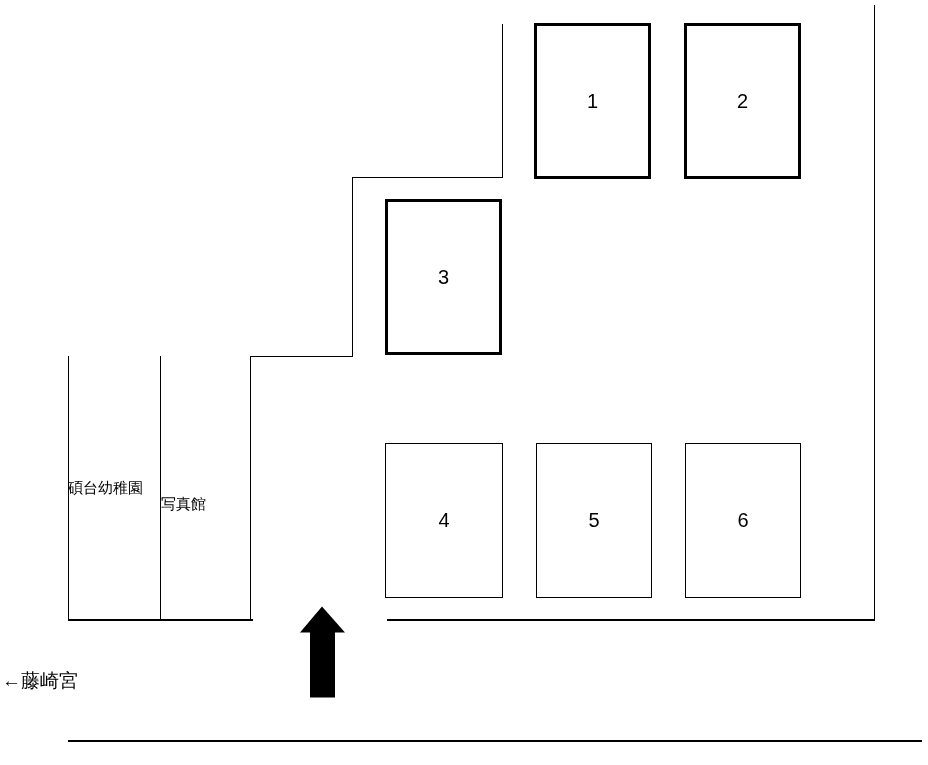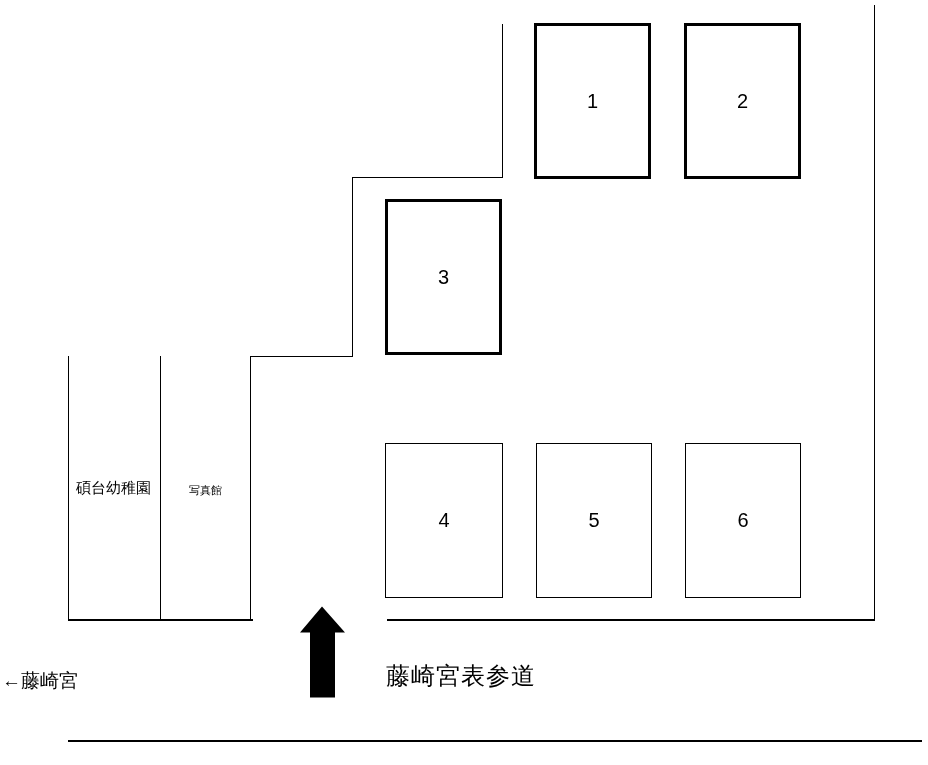--- a/index.html
+++ b/index.html
@@ -31,25 +31,25 @@
   }
   .space-box.thick { border: 3px solid #000000; }
   .space-box.thin  { border: 1px solid #000000; }
   .map-label {
     position: absolute;
     color: #000000;
     white-space: nowrap;
   }
   .label-kindergarten {
     left: 68px; top: 479px; width: 91px; height: 18px;
-    font-size: 15px; line-height: 18px; text-align: center;
+    font-size: 15px; line-height: 18px; text-align: left;
   }
   .label-photo-studio {
-    left: 161px; top: 481px; width: 89px; height: 18px;
-    font-size: 11px; line-height: 18px; text-align: center;
+    left: 161px; top: 495px; width: 89px; height: 18px;
+    font-size: 15px; line-height: 18px; 
   }
   .label-to-shrine {
     left: 2px; top: 671px; font-size: 19px; line-height: 20px;
   }
   .label-street-name {
     left: 386px; top: 660px; font-size: 24px; line-height: 32px;
     letter-spacing: 1px;
   }
   .up-arrow {
     position: absolute;
@@ -94,19 +94,18 @@
   </div>
   <div class="space-box thin" style="left:685px; top:443px; width:116px; height:155px;">
     <span>6</span>
   </div>
 
   <div class="map-label label-kindergarten">碩台幼稚園</div>
   <div class="map-label label-photo-studio">写真館</div>
 
   <div class="map-label label-to-shrine">←藤崎宮</div>
 
-  <div class="map-label label-street-name">藤崎宮表参道</div>
 
   <svg class="up-arrow" viewBox="0 0 45 91" aria-hidden="true">
     <polygon points="22,0 45,26 35,26 35,91 10,91 10,26 0,26" fill="#000000"></polygon>
   </svg>
 
 </div>
 
 </body></html>

